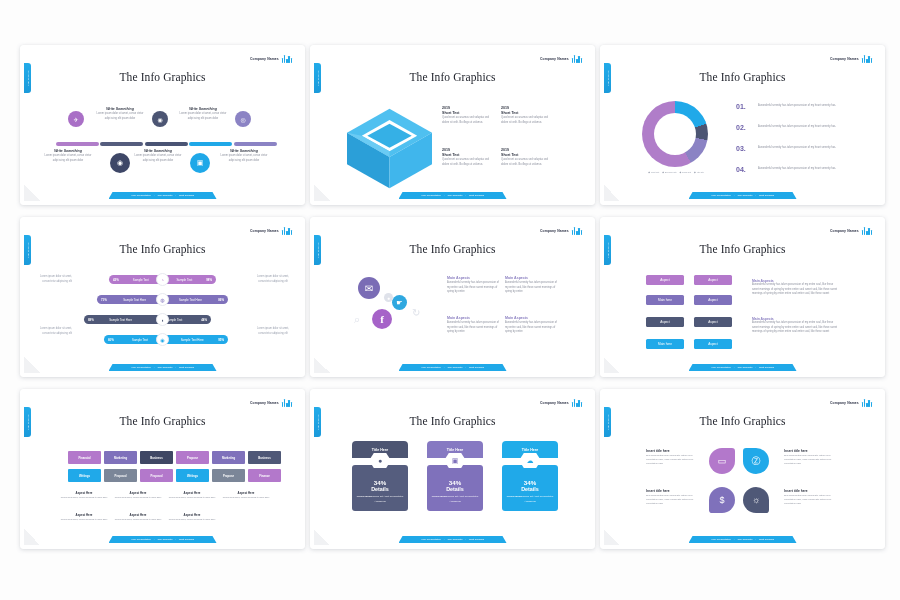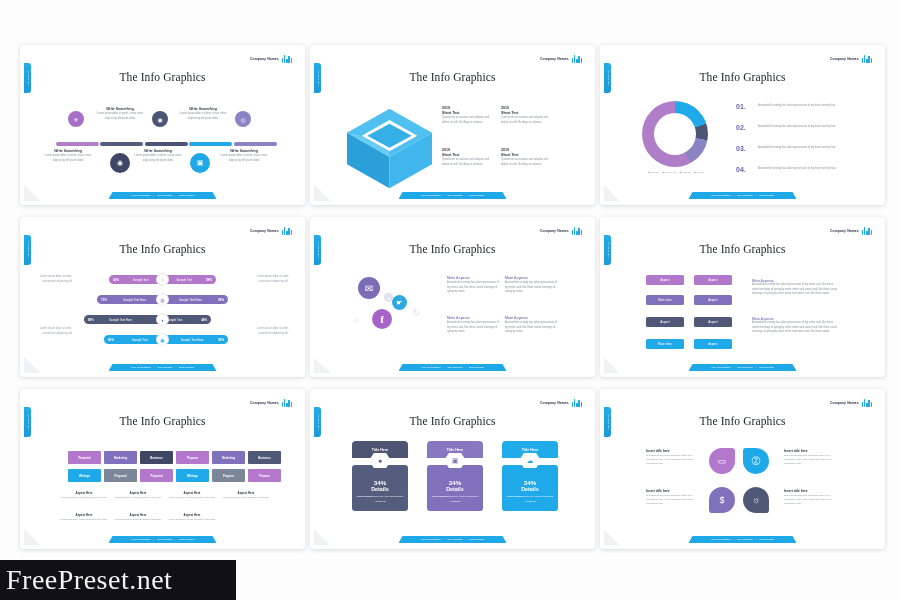--- a/index.html
+++ b/index.html
@@ -713,16 +713,13 @@
           <b>|</b>
           <span>The Template</span>
           <b>|</b>
           <span>Best Designs</span>
         </div>
       </div>
     </div>
 
   </div>
 
-  <div class="wm">
-    <span>FreePreset.net</span>
-  </div>
 </div>
 
 </body></html>

